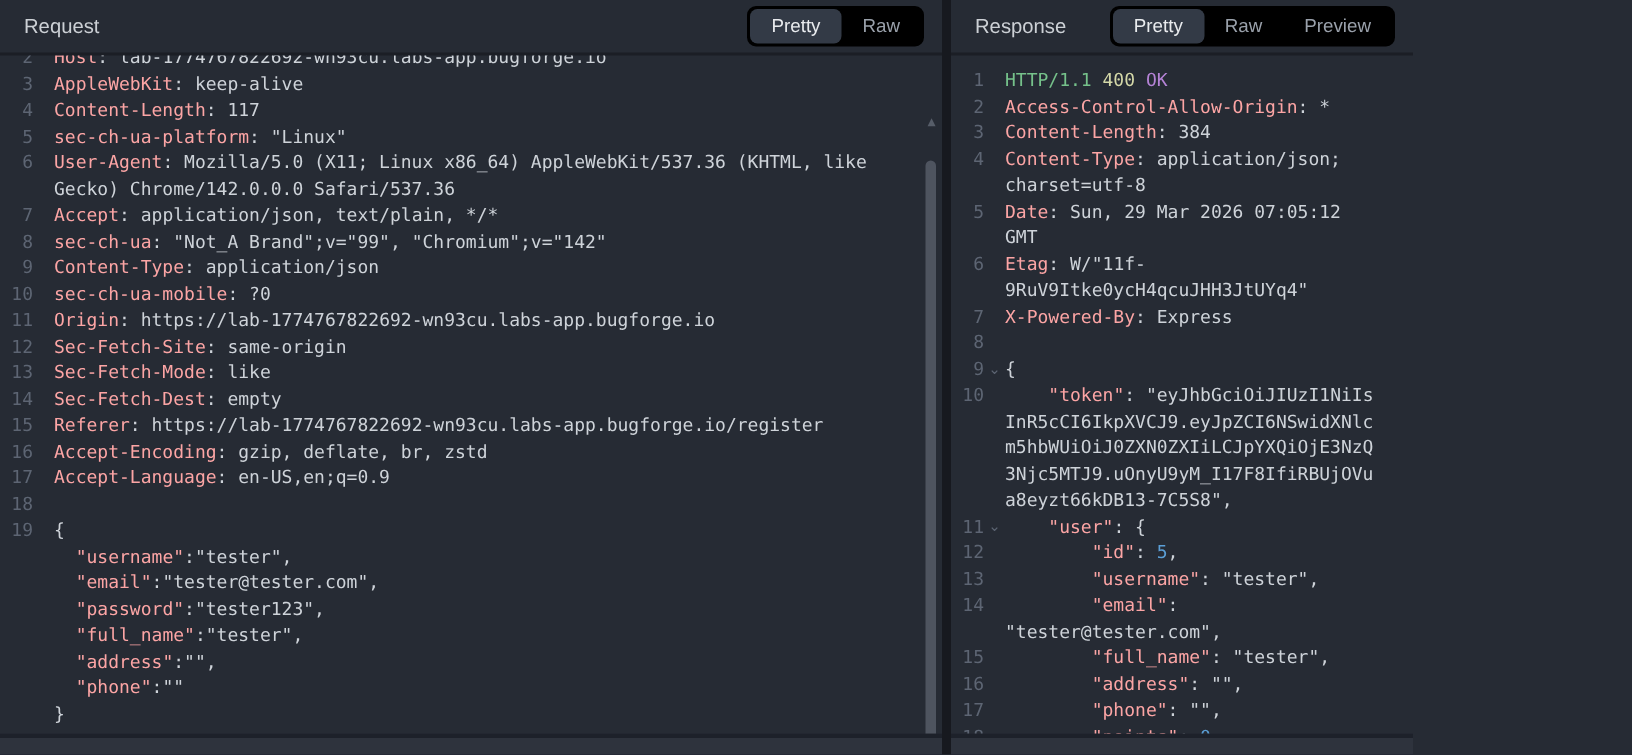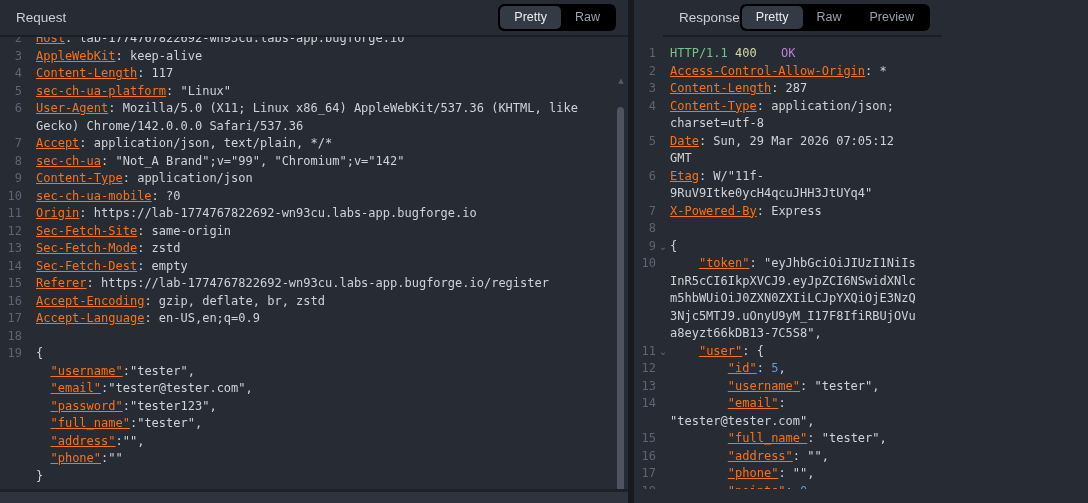--- a/index.html
+++ b/index.html
@@ -2,21 +2,21 @@
 <html><head>
 <meta charset="utf-8">
 <style>
   * { box-sizing: border-box; margin: 0; padding: 0; }
   html, body { width: 1088px; height: 503px; overflow: hidden; background: #262b34; }
   .app { display: flex; width: 942px; height: 503px; font-family: "Liberation Sans", sans-serif; }
 
   .panel { display: flex; flex-direction: column; background: #262b34; position: relative; }
   .panel-left  { width: 628px; flex: 0 0 628px; }
   .divider { width: 6px; flex: 0 0 6px; background: #17191f; }
-  .panel-right { flex: 1; align-items: flex-end; }
+  .panel-right { flex: 1; }
 
   .panel-header {
     flex: 0 0 37px; height: 37px;
     display: flex; align-items: center; justify-content: space-between;
     padding: 0 12px 0 16px;
     border-bottom: 2px solid #1b1e25;
     background: #262b34;
   }
   .panel-title { font-size: 13.5px; color: #ccd0d5; }
 
@@ -37,25 +37,25 @@
   .row { display: flex; min-height: 17.5px; }
   .row.first { margin-top: -7px; }
   .ln { flex: 0 0 22px; width: 22px; text-align: right; color: #5d6573; user-select: none; }
   .chev { flex: 0 0 14px; width: 14px; text-align: center; color: #5d6573; font-size: 10px;
           font-family: "DejaVu Sans", sans-serif; line-height: 17.5px; cursor: pointer; }
   .content { flex: 1; white-space: pre-wrap; overflow-wrap: break-word; color: #ced3d9; }
   .panel-left  .content { padding-right: 16px; }
   .panel-right .content { padding-right: 24px; }
   .content.ba { word-break: break-all; }
 
-  .k { color: #f97316; text-decoration: underline; }   
+  .k { color: #fca5a5; }   
   .n { color: #5b9fd6; }   
   .g { color: #76c28b; }   
   .s { color: #d4d8a8; }   
-  .p { color: #b583d6; margin-left: 17px; }   
+  .p { color: #b583d6; }   
 
   .panel-footer { flex: 0 0 14px; height: 14px; border-top: 3px solid #1d212a; background: #2e333d; }
 
   
   .sb { position: absolute; top: 39px; right: 1px; width: 12px; height: 445px; }
   .sb-arrow { position: absolute; left: 0; width: 12px; height: 10px; color: #565d68;
               font-size: 7px; text-align: center; line-height: 10px; cursor: pointer;
               font-family: "DejaVu Sans", sans-serif; }
   .sb-up { top: 0; }
   .sb-thumb { position: absolute; left: 2px; top: 31px; width: 7px; height: 386px;
@@ -127,21 +127,21 @@
             <span class="content"><span class="k">Origin</span><span>: https://lab-1774767822692-wn93cu.labs-app.bugforge.io</span></span>
           </div>
           <div class="row">
             <span class="ln">12</span>
             <span class="chev"></span>
             <span class="content"><span class="k">Sec-Fetch-Site</span><span>: same-origin</span></span>
           </div>
           <div class="row">
             <span class="ln">13</span>
             <span class="chev"></span>
-            <span class="content"><span class="k">Sec-Fetch-Mode</span><span>: zstd</span></span>
+            <span class="content"><span class="k">Sec-Fetch-Mode</span><span>: like</span></span>
           </div>
           <div class="row">
             <span class="ln">14</span>
             <span class="chev"></span>
             <span class="content"><span class="k">Sec-Fetch-Dest</span><span>: empty</span></span>
           </div>
           <div class="row">
             <span class="ln">15</span>
             <span class="chev"></span>
             <span class="content"><span class="k">Referer</span><span>: https://lab-1774767822692-wn93cu.labs-app.bugforge.io/register</span></span>
@@ -230,21 +230,21 @@
             <span class="content"><span class="g">HTTP/1.1</span><span class="s"> 400</span><span class="p"> OK</span></span>
           </div>
           <div class="row">
             <span class="ln">2</span>
             <span class="chev"></span>
             <span class="content"><span class="k">Access-Control-Allow-Origin</span><span>: *</span></span>
           </div>
           <div class="row">
             <span class="ln">3</span>
             <span class="chev"></span>
-            <span class="content"><span class="k">Content-Length</span><span>: 287</span></span>
+            <span class="content"><span class="k">Content-Length</span><span>: 384</span></span>
           </div>
           <div class="row">
             <span class="ln">4</span>
             <span class="chev"></span>
             <span class="content"><span class="k">Content-Type</span><span>: application/json; charset=utf-8</span></span>
           </div>
           <div class="row">
             <span class="ln">5</span>
             <span class="chev"></span>
             <span class="content"><span class="k">Date</span><span>: Sun, 29 Mar 2026 07:05:12 GMT</span></span>

